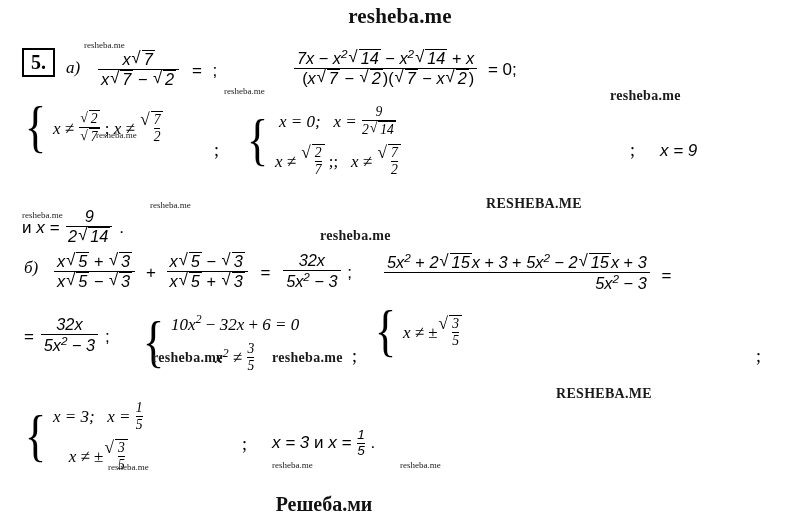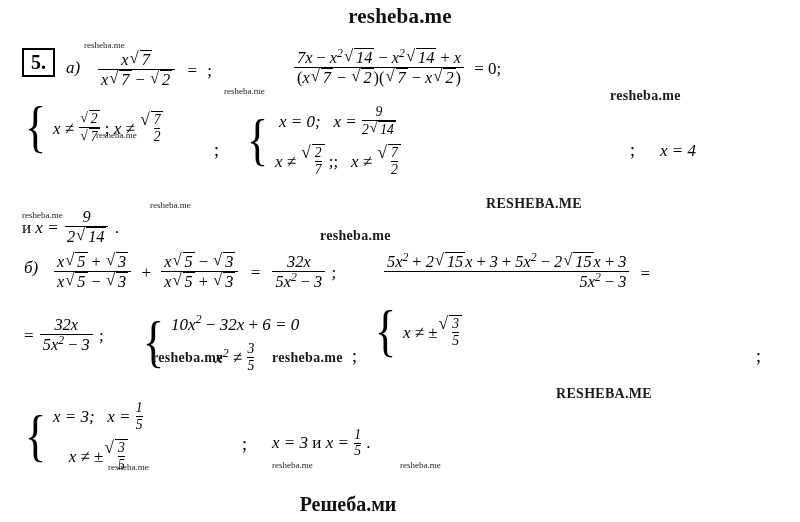--- a/index.html
+++ b/index.html
@@ -34,21 +34,20 @@
   .site-footer {
     position: absolute;
     bottom: 6px;
     left: 0;
     width: 648px;
     text-align: center;
     font-family: "Liberation Serif", serif;
     font-weight: bold;
     font-size: 20px;
     color: #111;
-    padding-left: 24px;
   }
   
   .wm {
     position: absolute;
     font-family: "Liberation Serif", serif;
     color: #1a1a1a;
     white-space: nowrap;
     pointer-events: none;
   }
   .wm.small {
@@ -68,21 +67,21 @@
     border: 2px solid #000;
     padding: 2px 7px 3px 7px;
     font-weight: bold;
     font-size: 20px;
     font-family: "Liberation Serif", serif;
     line-height: 1;
   }
   
   .m {
     position: absolute;
-    font-family: Liberation Serif, serif;
+    font-family: Liberation Sans, sans-serif;
     font-style: italic;
     font-size: 17px;
     white-space: nowrap;
     line-height: 1.1;
   }
   .lbl {
     position: absolute;
     font-family: "Liberation Serif", serif;
     font-style: italic;
     font-size: 17px;
@@ -227,21 +226,21 @@
       </span>
       <span class="sys-row center">
         x <span class="op">≠</span>
         <span class="rad"><span class="bar"><span class="sfrac"><span class="num">2</span><span class="den">7</span></span></span></span>
         <span class="op">;;</span>&nbsp;&nbsp; x <span class="op">≠</span>
         <span class="rad"><span class="bar"><span class="sfrac"><span class="num">7</span><span class="den">2</span></span></span></span>
       </span>
     </span>
   </div>
   <div class="semi" style="left:630px; top:140px;">;</div>
-  <div class="m" style="left:660px; top:142px;">x = 4</div>
+  <div class="m" style="left:660px; top:142px;">x = 9</div>
 
   <div class="m" style="left:22px; top:208px;">
     <span class="op" style="font-style:normal;">и</span> x =
     <span class="frac tight">
       <span class="num">9</span>
       <span class="den">2<span class="rad"><span class="bar">14</span></span></span>
     </span>
     <span class="op">.</span>
   </div>
 

